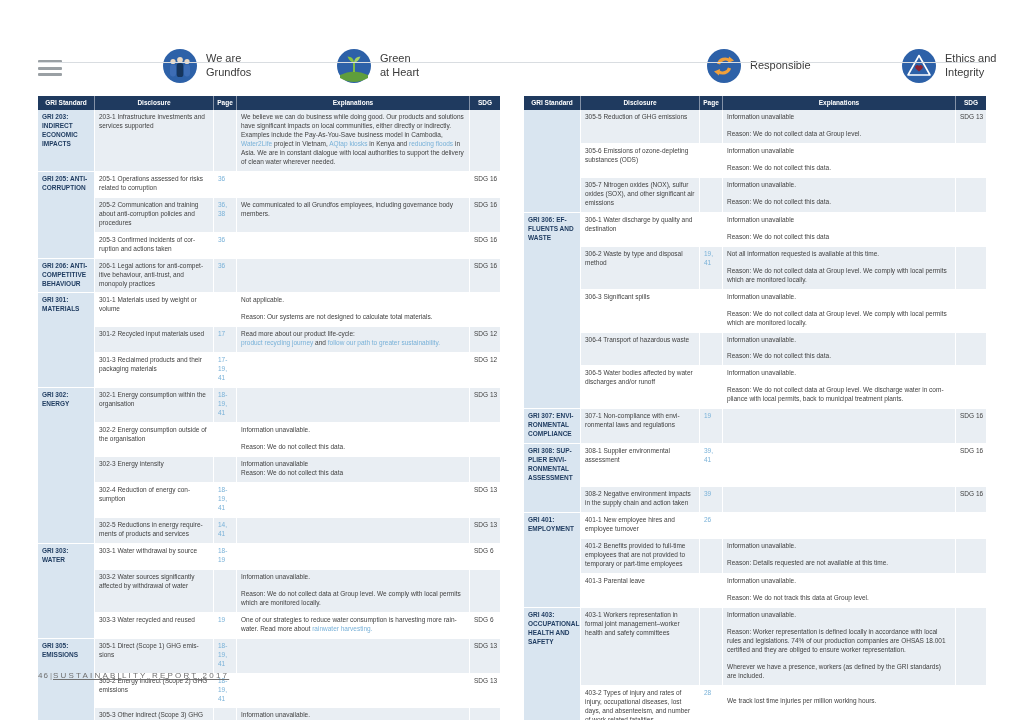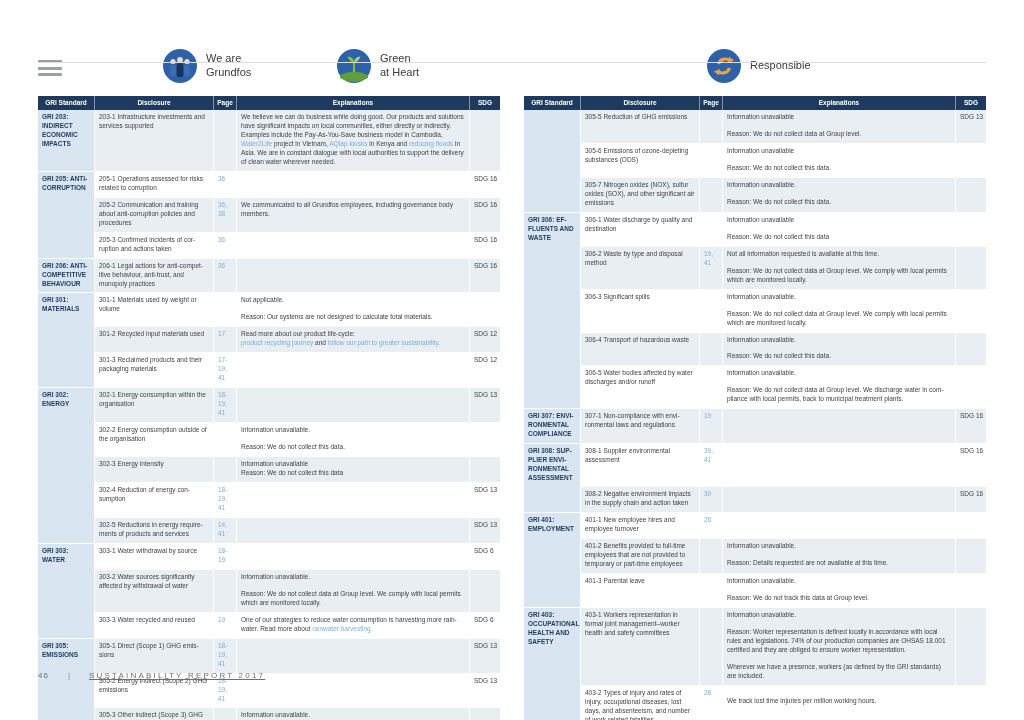--- a/index.html
+++ b/index.html
@@ -38,21 +38,21 @@
   .cell.std.group-end { border-bottom:1px solid #ffffff; }
   .cell.page { color:#78b1d8; }
   .cell.sdg { border-right:none; white-space:nowrap; }
   .para { margin:0; }
   .para.gap { margin-top:8px; }
   .link { color:#78b1d8; cursor:pointer; }
   .page-link { cursor:pointer; }
 
   
   .pagefooter {
-    position:absolute; left:38px; top:671px; display:flex; align-items:center; gap:19px;
+    position:absolute; left:38px; top:671px; display:flex; align-items:center; gap:1px;
     color:#6f6f6f; font-size:8px;
   }
   .pagefooter .num { letter-spacing:1px; }
   .pagefooter .sep { color:#8a8a8a; }
   .pagefooter .ttl { letter-spacing:2.2px;text-decoration:underline; }
 </style>
 </head>
 <body>
 
 <div class="topbar">
@@ -93,20 +93,29 @@
     <svg class="circ" viewBox="0 0 34 34">
       <circle cx="17" cy="17" r="17" fill="#2d61a8"></circle>
       <path d="M11.5 15 A7 7 0 0 1 22.5 11.5" stroke="#f0a03c" stroke-width="3.2" fill="none"></path>
       <polygon points="22,7.5 27,11.5 21,14" fill="#f0a03c"></polygon>
       <path d="M22.5 19 A7 7 0 0 1 11.5 22.5" stroke="#f0a03c" stroke-width="3.2" fill="none"></path>
       <polygon points="12,26.5 7,22.5 13,20" fill="#f0a03c"></polygon>
     </svg>
     <span class="lbl">Responsible</span>
   </div>
 
+  <div class="navitem n5">
+    <svg class="circ" viewBox="0 0 34 34">
+      <circle cx="17" cy="17" r="17" fill="#2d61a8"></circle>
+      <path d="M17 6.5 L28 26 L6 26 Z" fill="none" stroke="#ffffff" stroke-width="1.6" stroke-linejoin="round"></path>
+      <path d="M17 22.5 l-3.4-3.1 a2.1 2.1 0 1 1 3.4-2.5 a2.1 2.1 0 1 1 3.4 2.5 Z" fill="#8c2332"></path>
+    </svg>
+    <span class="lbl">Ethics and
+Integrity</span>
+  </div>
 </div>
 <div class="divider"></div>
 
 <section id="left-table" class="gritable">
     <div class="thead">
       <div class="th">GRI Standard</div>
       <div class="th">Disclosure</div>
       <div class="th">Page</div>
       <div class="th">Explanations</div>
       <div class="th">SDG</div>

